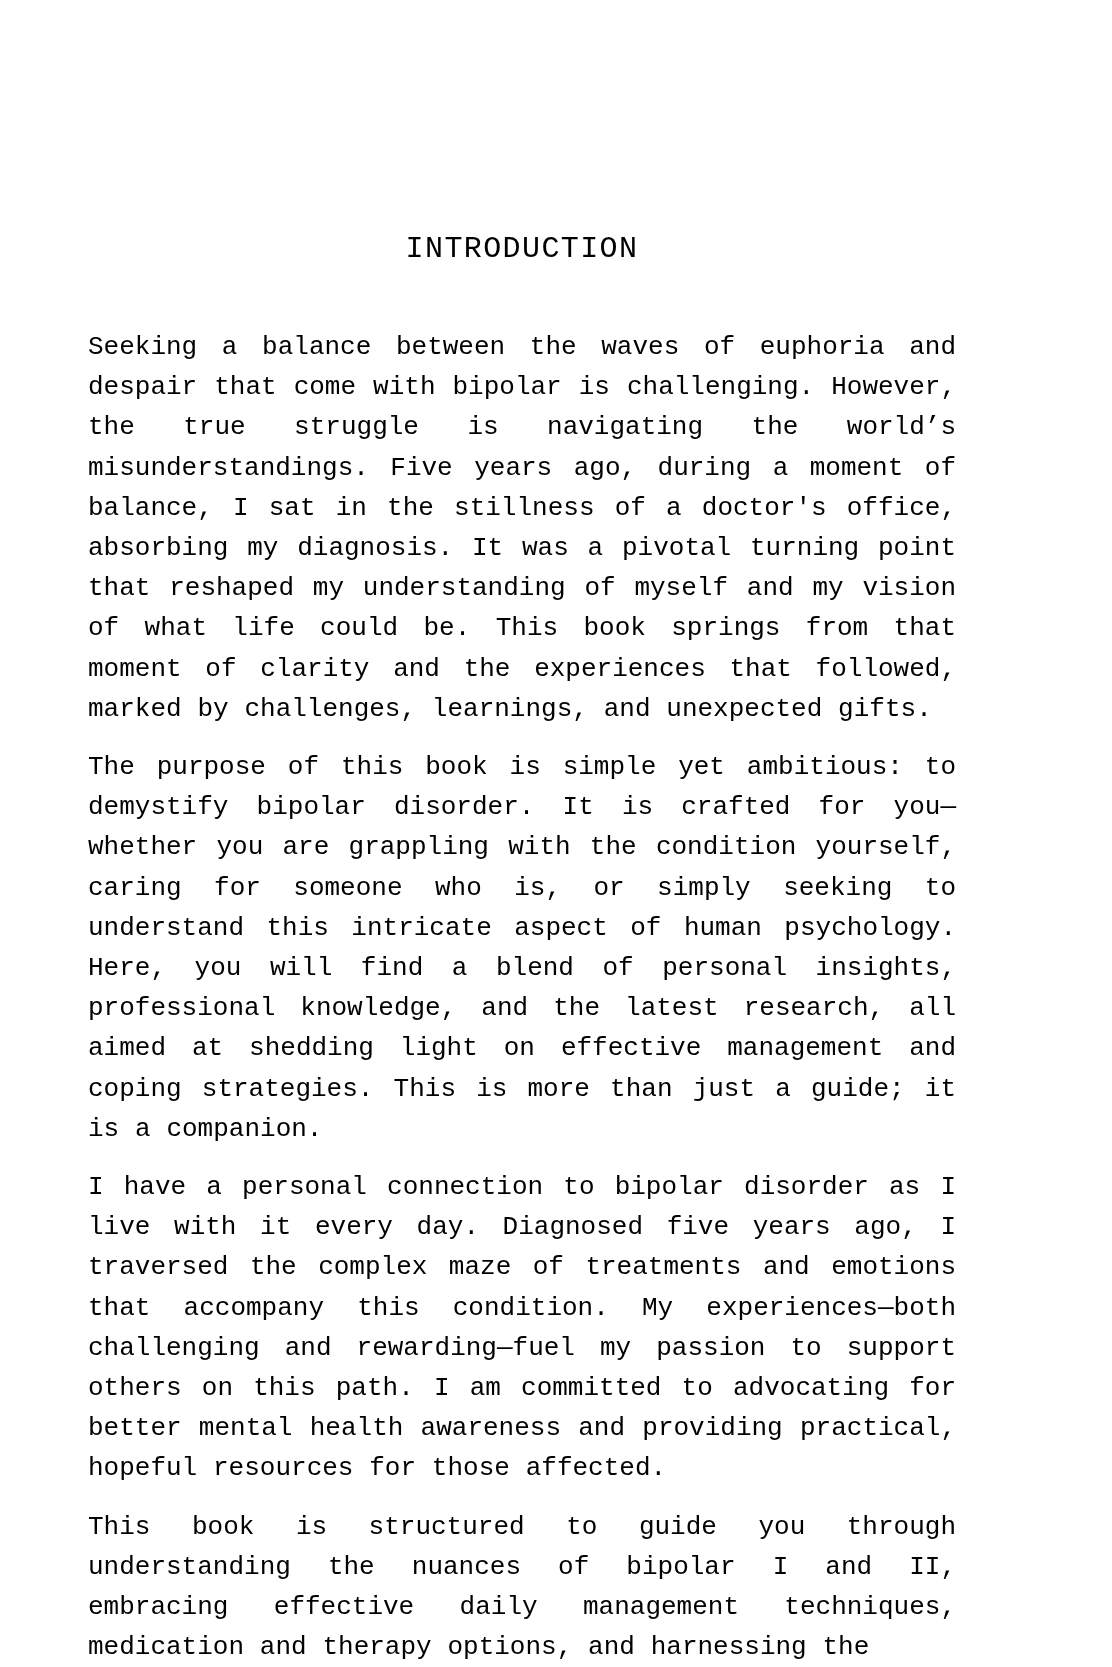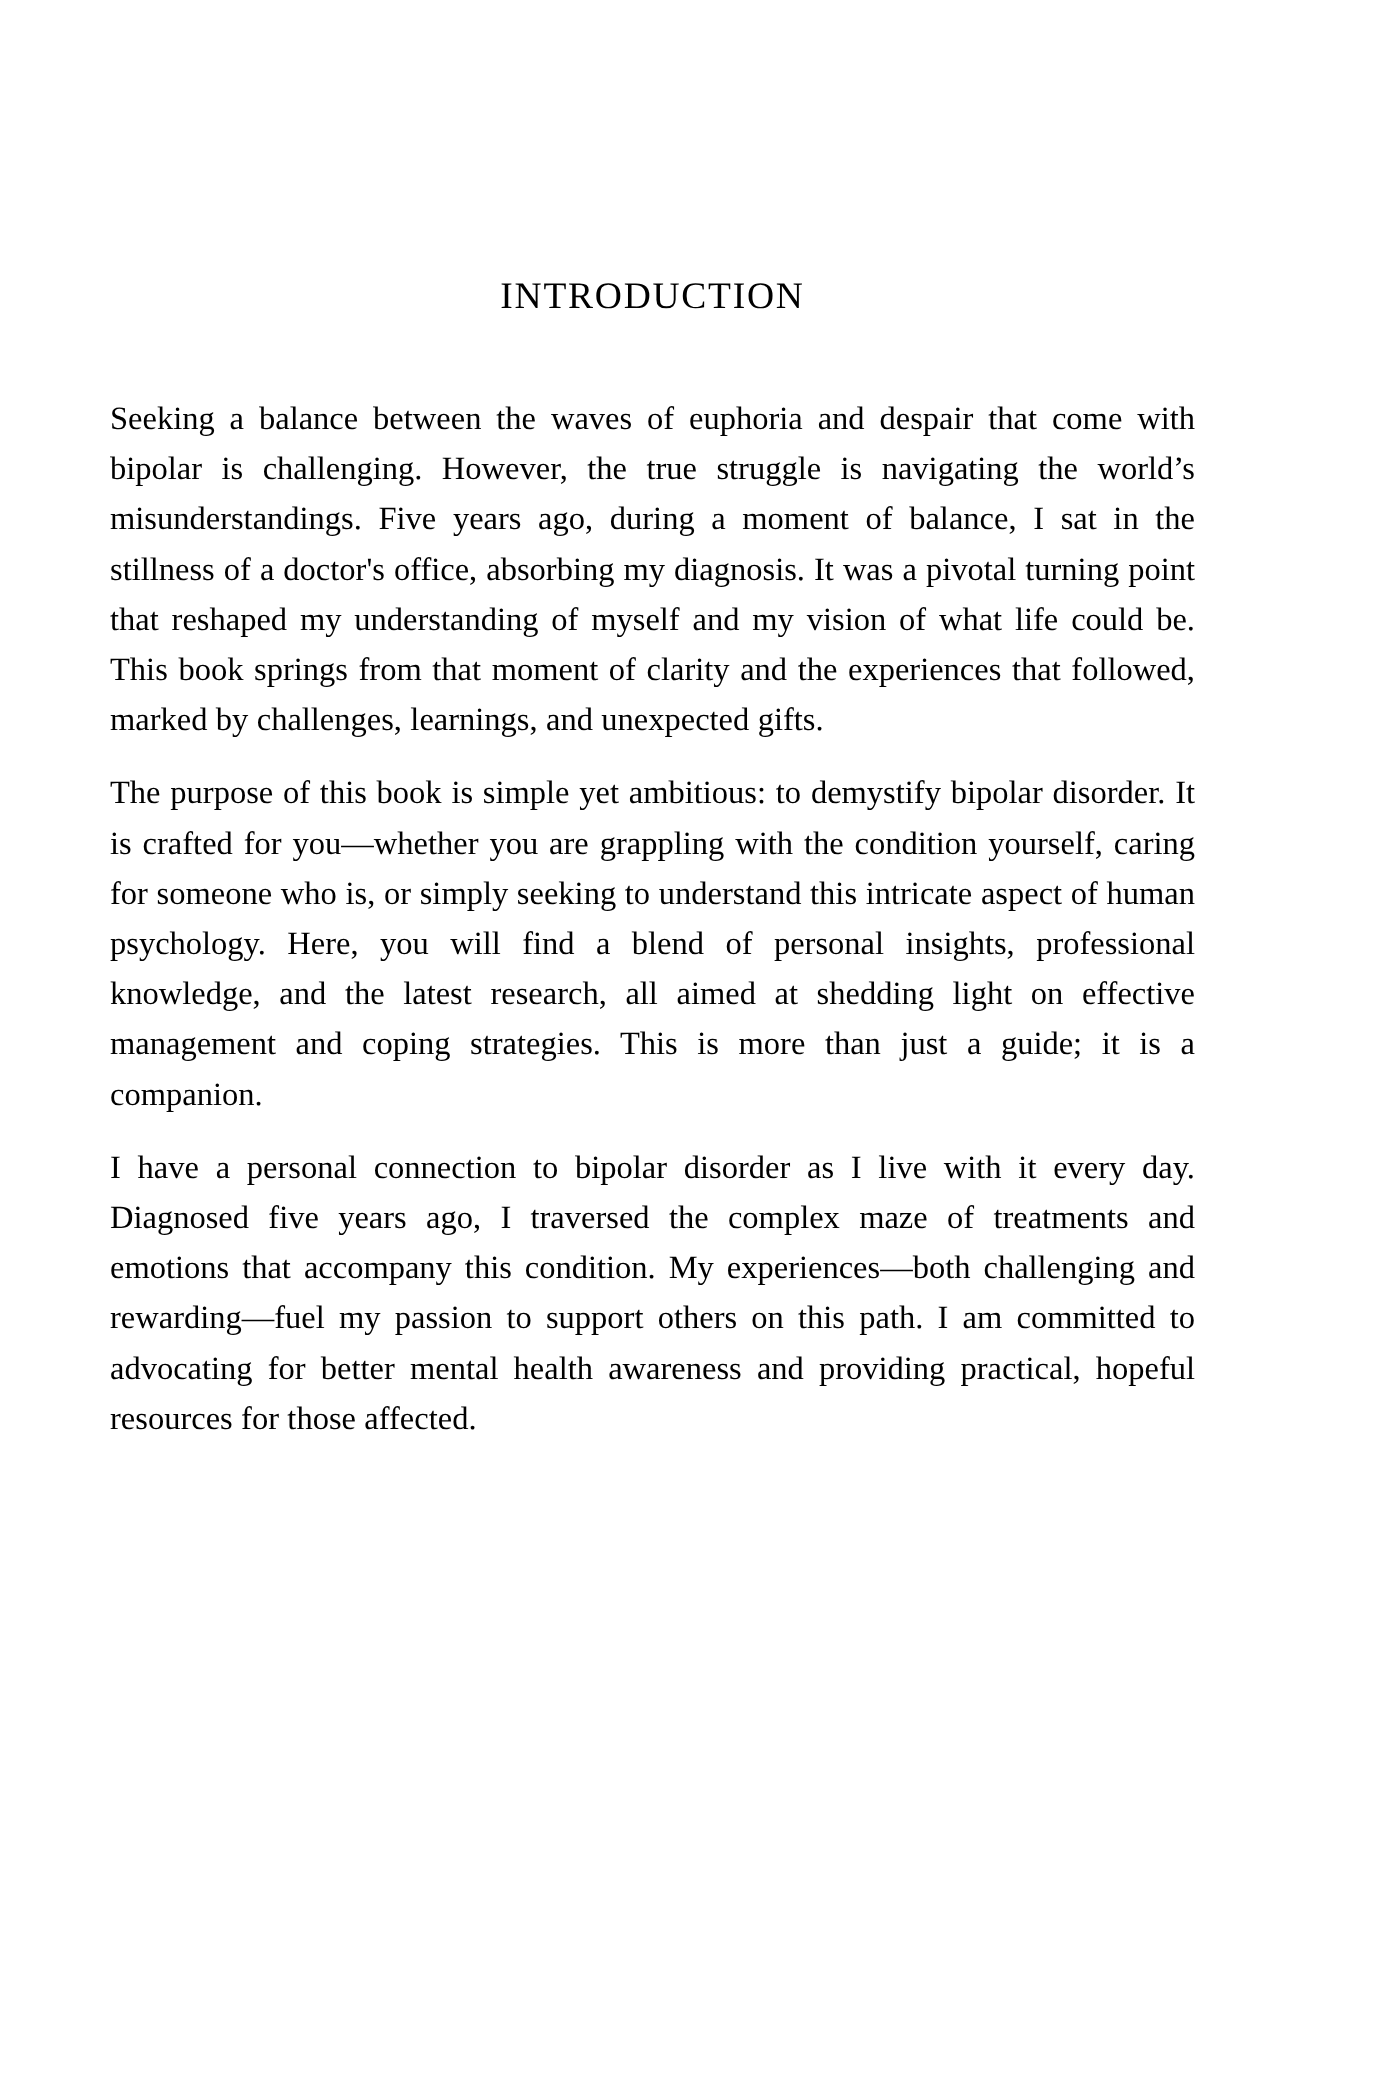--- a/index.html
+++ b/index.html
@@ -18,22 +18,23 @@
     position: relative;
     width: 1112px;
     height: 1667px;
     background: #ffffff;
     box-sizing: border-box;
     overflow: hidden;
   }
   .content {
     position: absolute;
     left: 88px;
-    top: 4px;
+    top: 16px;
     width: 868px;
+    font-family: Liberation Mono, monospace;
   }
   .chapter-title {
     text-align: center;
     font-size: 30px;
     letter-spacing: 1.4px;
     font-weight: normal;
     margin: 0;
     padding-top: 215px;
     line-height: 1.2;
   }
@@ -61,15 +62,16 @@
   <div class="content">
 
     <h1 class="chapter-title">INTRODUCTION</h1>
 
     <p class="body-text first">Seeking a balance between the waves of euphoria and despair that come with bipolar is challenging. However, the true struggle is navigating the world’s misunderstandings. Five years ago, during a moment of balance, I sat in the stillness of a doctor's office, absorbing my diagnosis. It was a pivotal turning point that reshaped my understanding of myself and my vision of what life could be. This book springs from that moment of clarity and the experiences that followed, marked by challenges, learnings, and unexpected gifts.</p>
 
     <p class="body-text">The purpose of this book is simple yet ambitious: to demystify bipolar disorder. It is crafted for you—whether you are grappling with the condition yourself, caring for someone who is, or simply seeking to understand this intricate aspect of human psychology. Here, you will find a blend of personal insights, professional knowledge, and the latest research, all aimed at shedding light on effective management and coping strategies. This is more than just a guide; it is a companion.</p>
 
     <p class="body-text">I have a personal connection to bipolar disorder as I live with it every day. Diagnosed five years ago, I traversed the complex maze of treatments and emotions that accompany this condition. My experiences—both challenging and rewarding—fuel my passion to support others on this path. I am committed to advocating for better mental health awareness and providing practical, hopeful resources for those affected.</p>
 
+    <p class="body-text">This book is structured to guide you through understanding the nuances of bipolar I and II, embracing effective daily management techniques, medication and therapy options, and harnessing the</p>
 
   </div>
 </div>
 
 </body></html>

